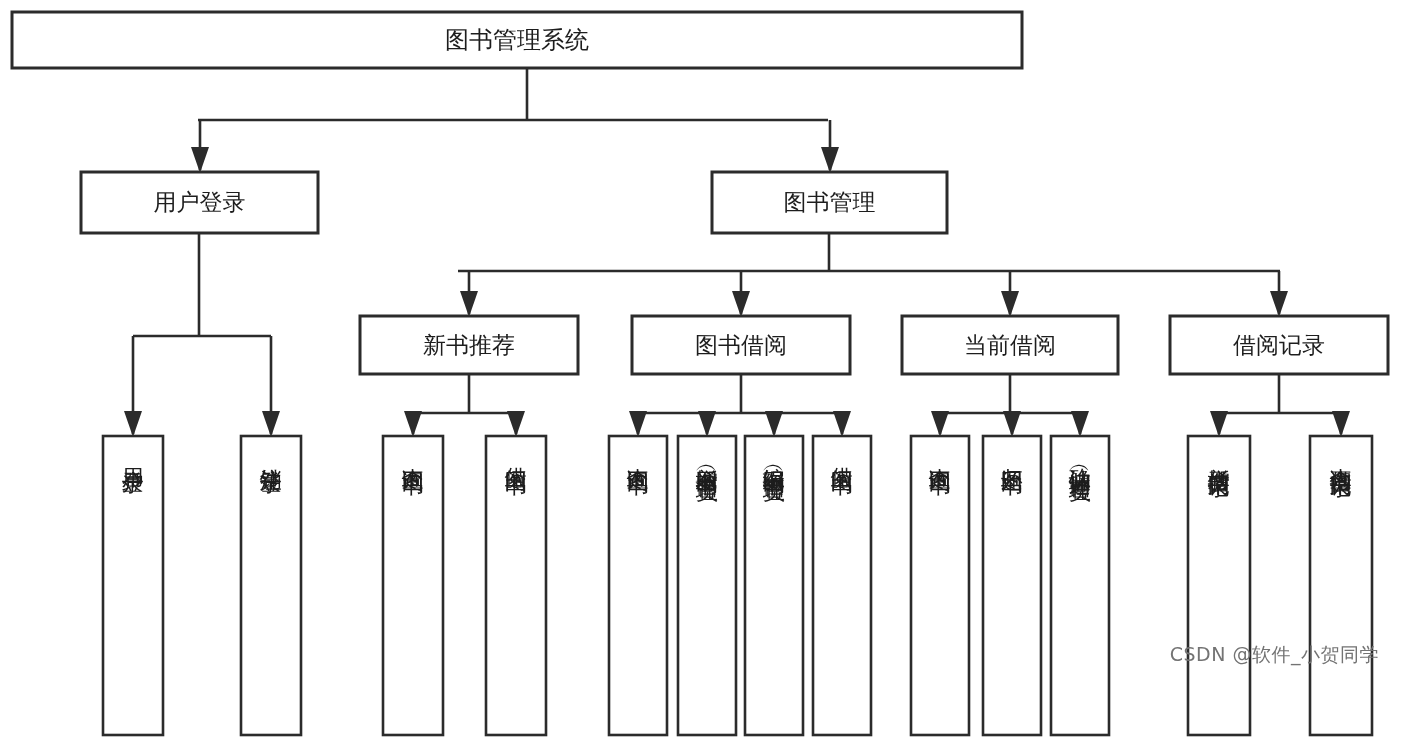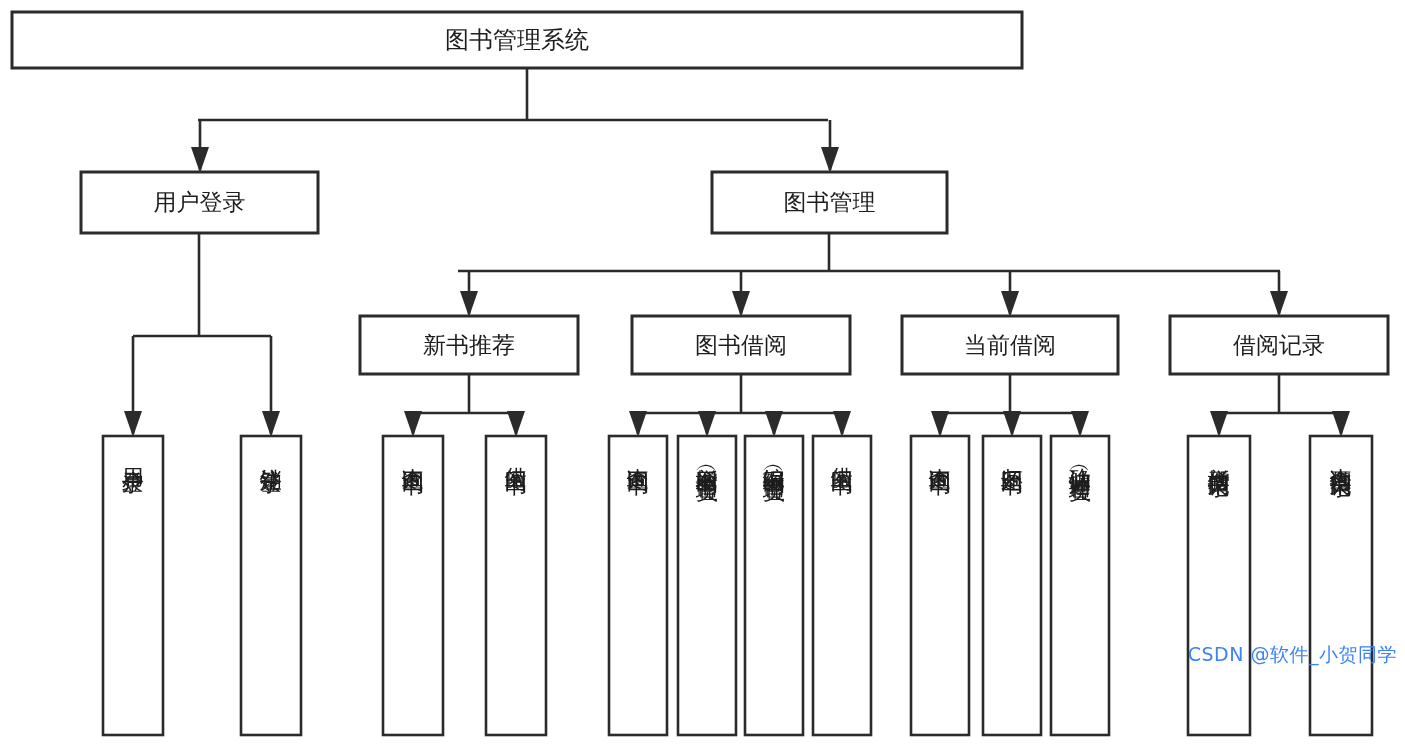--- a/index.html
+++ b/index.html
@@ -68,25 +68,25 @@
     text-orientation: upright;
     font-family: "DejaVu Sans", "Liberation Sans", sans-serif;
     font-size: 22px;
     line-height: 1.06;
     letter-spacing: 2px;
     color: #1d1d1d;
     white-space: nowrap;
   }
   .watermark {
     position: absolute;
-    right: 8px;
+    right: 26px;
     bottom: 6px;
     font-family: "DejaVu Sans", "Liberation Sans", sans-serif;
     font-size: 19px;
-    color: #3b82f6;
+    color: #737373;
     letter-spacing: 0.5px;
     white-space: nowrap;
     user-select: none;
   }
 </style>
 </head>
 <body>
 
 <div id="diagram-root">
   <svg class="diagram-canvas" id="diagram-svg" viewBox="0 0 1405 747" xmlns="http://www.w3.org/2000/svg">

